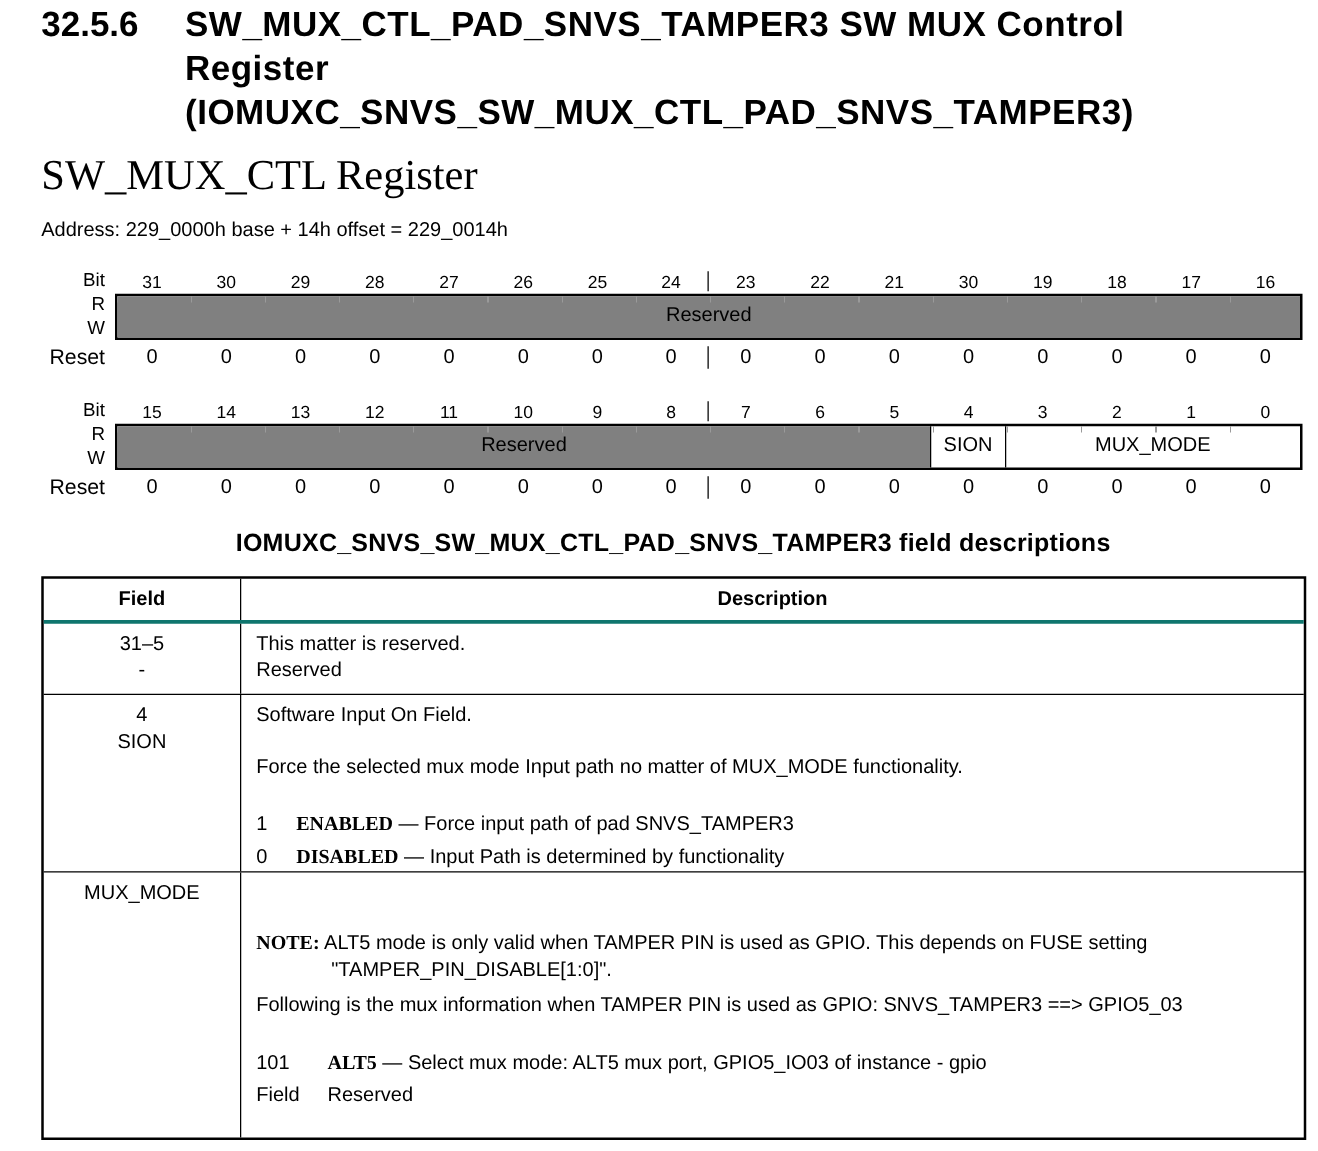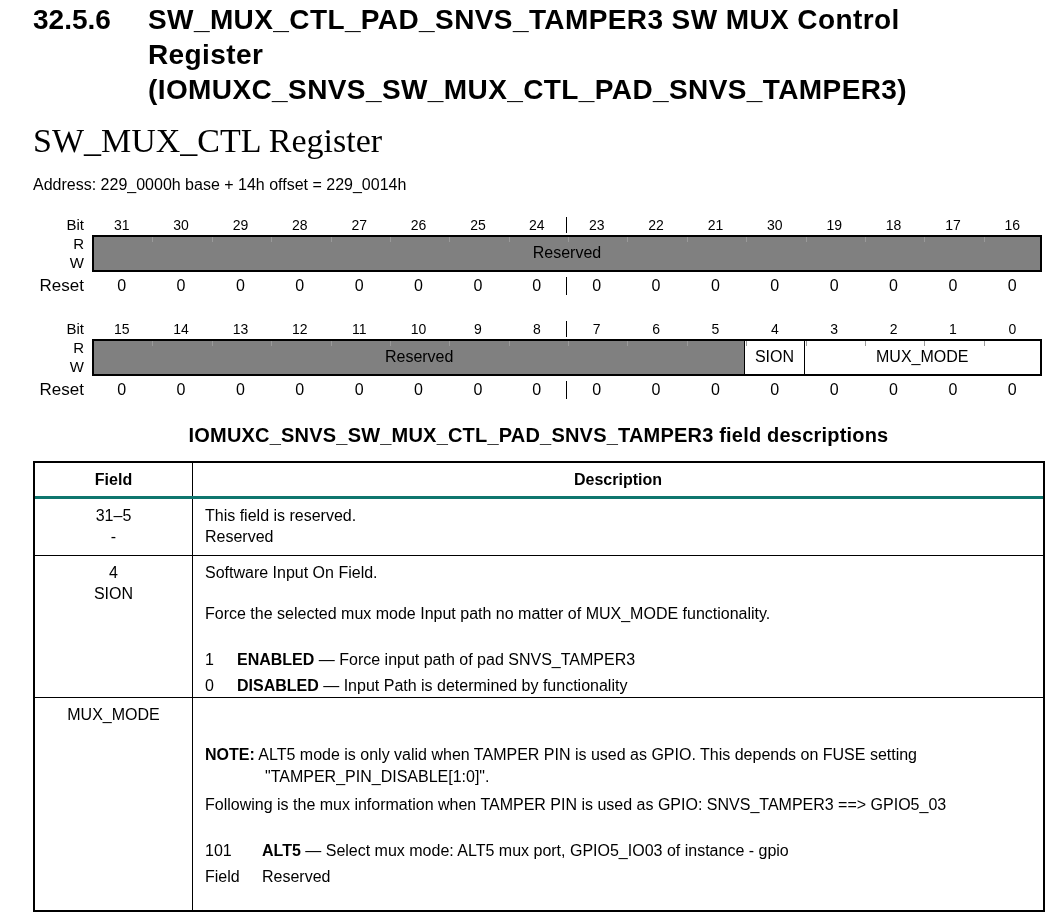--- a/index.html
+++ b/index.html
@@ -1,20 +1,20 @@
 <!DOCTYPE html>
 <html><head>
 <meta charset="utf-8">
 <style>
   html,body{margin:0;padding:0;background:#fff;}
   body{
     width:1054px;height:921px;position:relative;overflow:hidden;
     font-family:"Liberation Sans","DejaVu Sans",sans-serif;color:#000;
   }
-  b{font-weight:bold;}
+  b{font-weight:bold;font-family:Liberation Serif, serif;}
   
   .heading{position:absolute;left:33px;top:2px;display:flex;
     font-weight:bold;font-size:28px;line-height:35px;letter-spacing:.4px;}
   .secnum{width:115px;letter-spacing:0;}
   
   .subtitle{position:absolute;left:33px;top:122px;
     font-family:"Liberation Serif","DejaVu Serif",serif;font-size:34px;}
   .address{position:absolute;left:33px;top:176px;font-size:16px;}
   
   .diagram{position:absolute;left:33px;width:1011px;}
@@ -187,21 +187,21 @@
       <div class="fcell fieldc">Field</div>
       <div class="fcell descc">Description</div>
     </div>
     <div>
         <div class="frow frow-0">
           <div class="fcell fieldc">
             <div class="fline">31–5</div>
             <div class="fline">-</div>
           </div>
           <div class="fcell descc">
-            <div class="dline">This field is reserved.</div>
+            <div class="dline">This matter is reserved.</div>
             <div class="dline">Reserved</div>
           </div>
         </div>
         <div class="frow frow-1">
           <div class="fcell fieldc">
             <div class="fline">4</div>
             <div class="fline">SION</div>
           </div>
           <div class="fcell descc">
             <div class="dline">Software Input On Field.</div>

